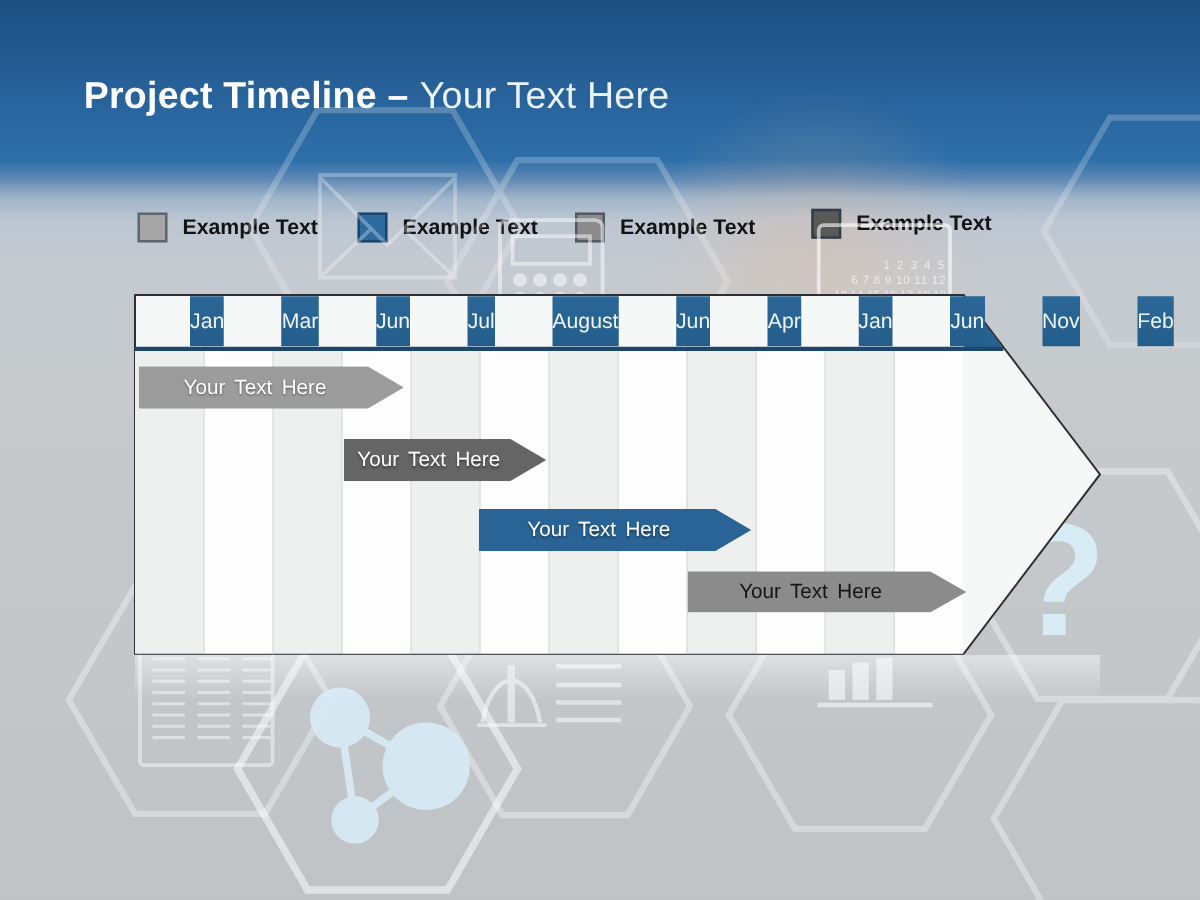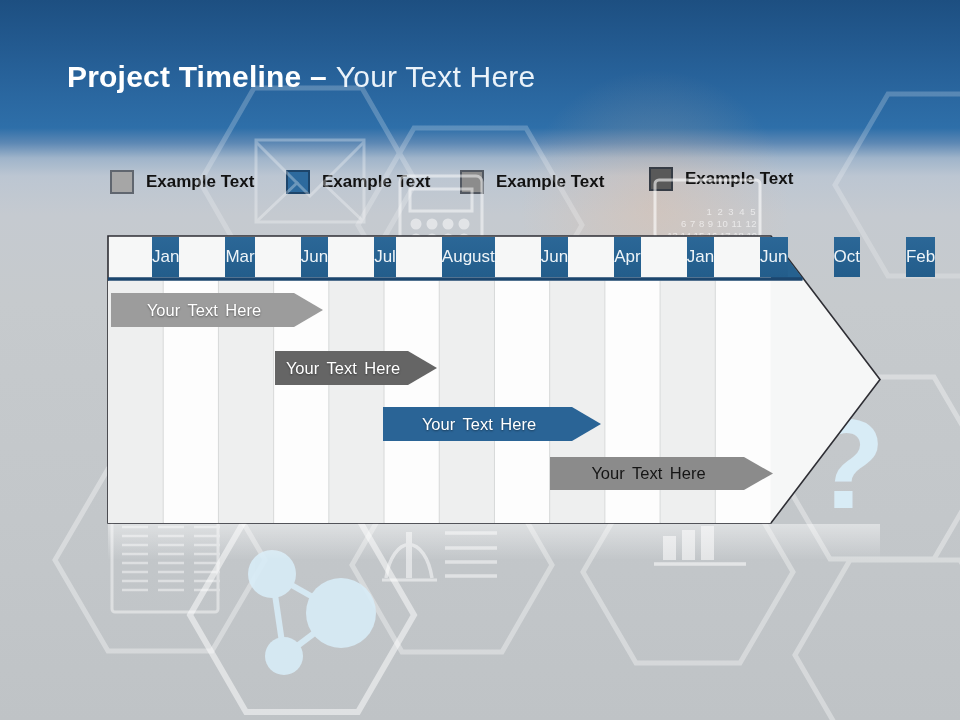--- a/index.html
+++ b/index.html
@@ -188,21 +188,21 @@
   <div class="month-row">
       <div class="month-cell">Jan</div>
       <div class="month-cell">Mar</div>
       <div class="month-cell">Jun</div>
       <div class="month-cell">Jul</div>
       <div class="month-cell">August</div>
       <div class="month-cell">Jun</div>
       <div class="month-cell">Apr</div>
       <div class="month-cell">Jan</div>
       <div class="month-cell">Jun</div>
-      <div class="month-cell">Oct</div>
+      <div class="month-cell">Nov</div>
       <div class="month-cell">Feb</div>
       <div class="month-cell">Jun</div>
     </div>
 
   <div class="bar-layer">
       <div class="bar" style="left: 111px; top: 293px; width: 212px; height: 34px; background: rgb(156, 156, 156); color: rgb(255, 255, 255); text-shadow: rgba(0, 0, 0, 0.45) 0px 1px 2px;">Your Text Here</div>
       <div class="bar" style="left: 275px; top: 351px; width: 162px; height: 34px; background: rgb(101, 101, 101); color: rgb(255, 255, 255); text-shadow: rgba(0, 0, 0, 0.45) 0px 1px 2px;">Your Text Here</div>
       <div class="bar" style="left: 383px; top: 407px; width: 218px; height: 34px; background: rgb(42, 100, 150); color: rgb(255, 255, 255); text-shadow: rgba(0, 0, 0, 0.45) 0px 1px 2px;">Your Text Here</div>
       <div class="bar" style="left: 550px; top: 457px; width: 223px; height: 33px; background: rgb(139, 139, 139); color: rgb(21, 21, 21);">Your Text Here</div>
     </div>

